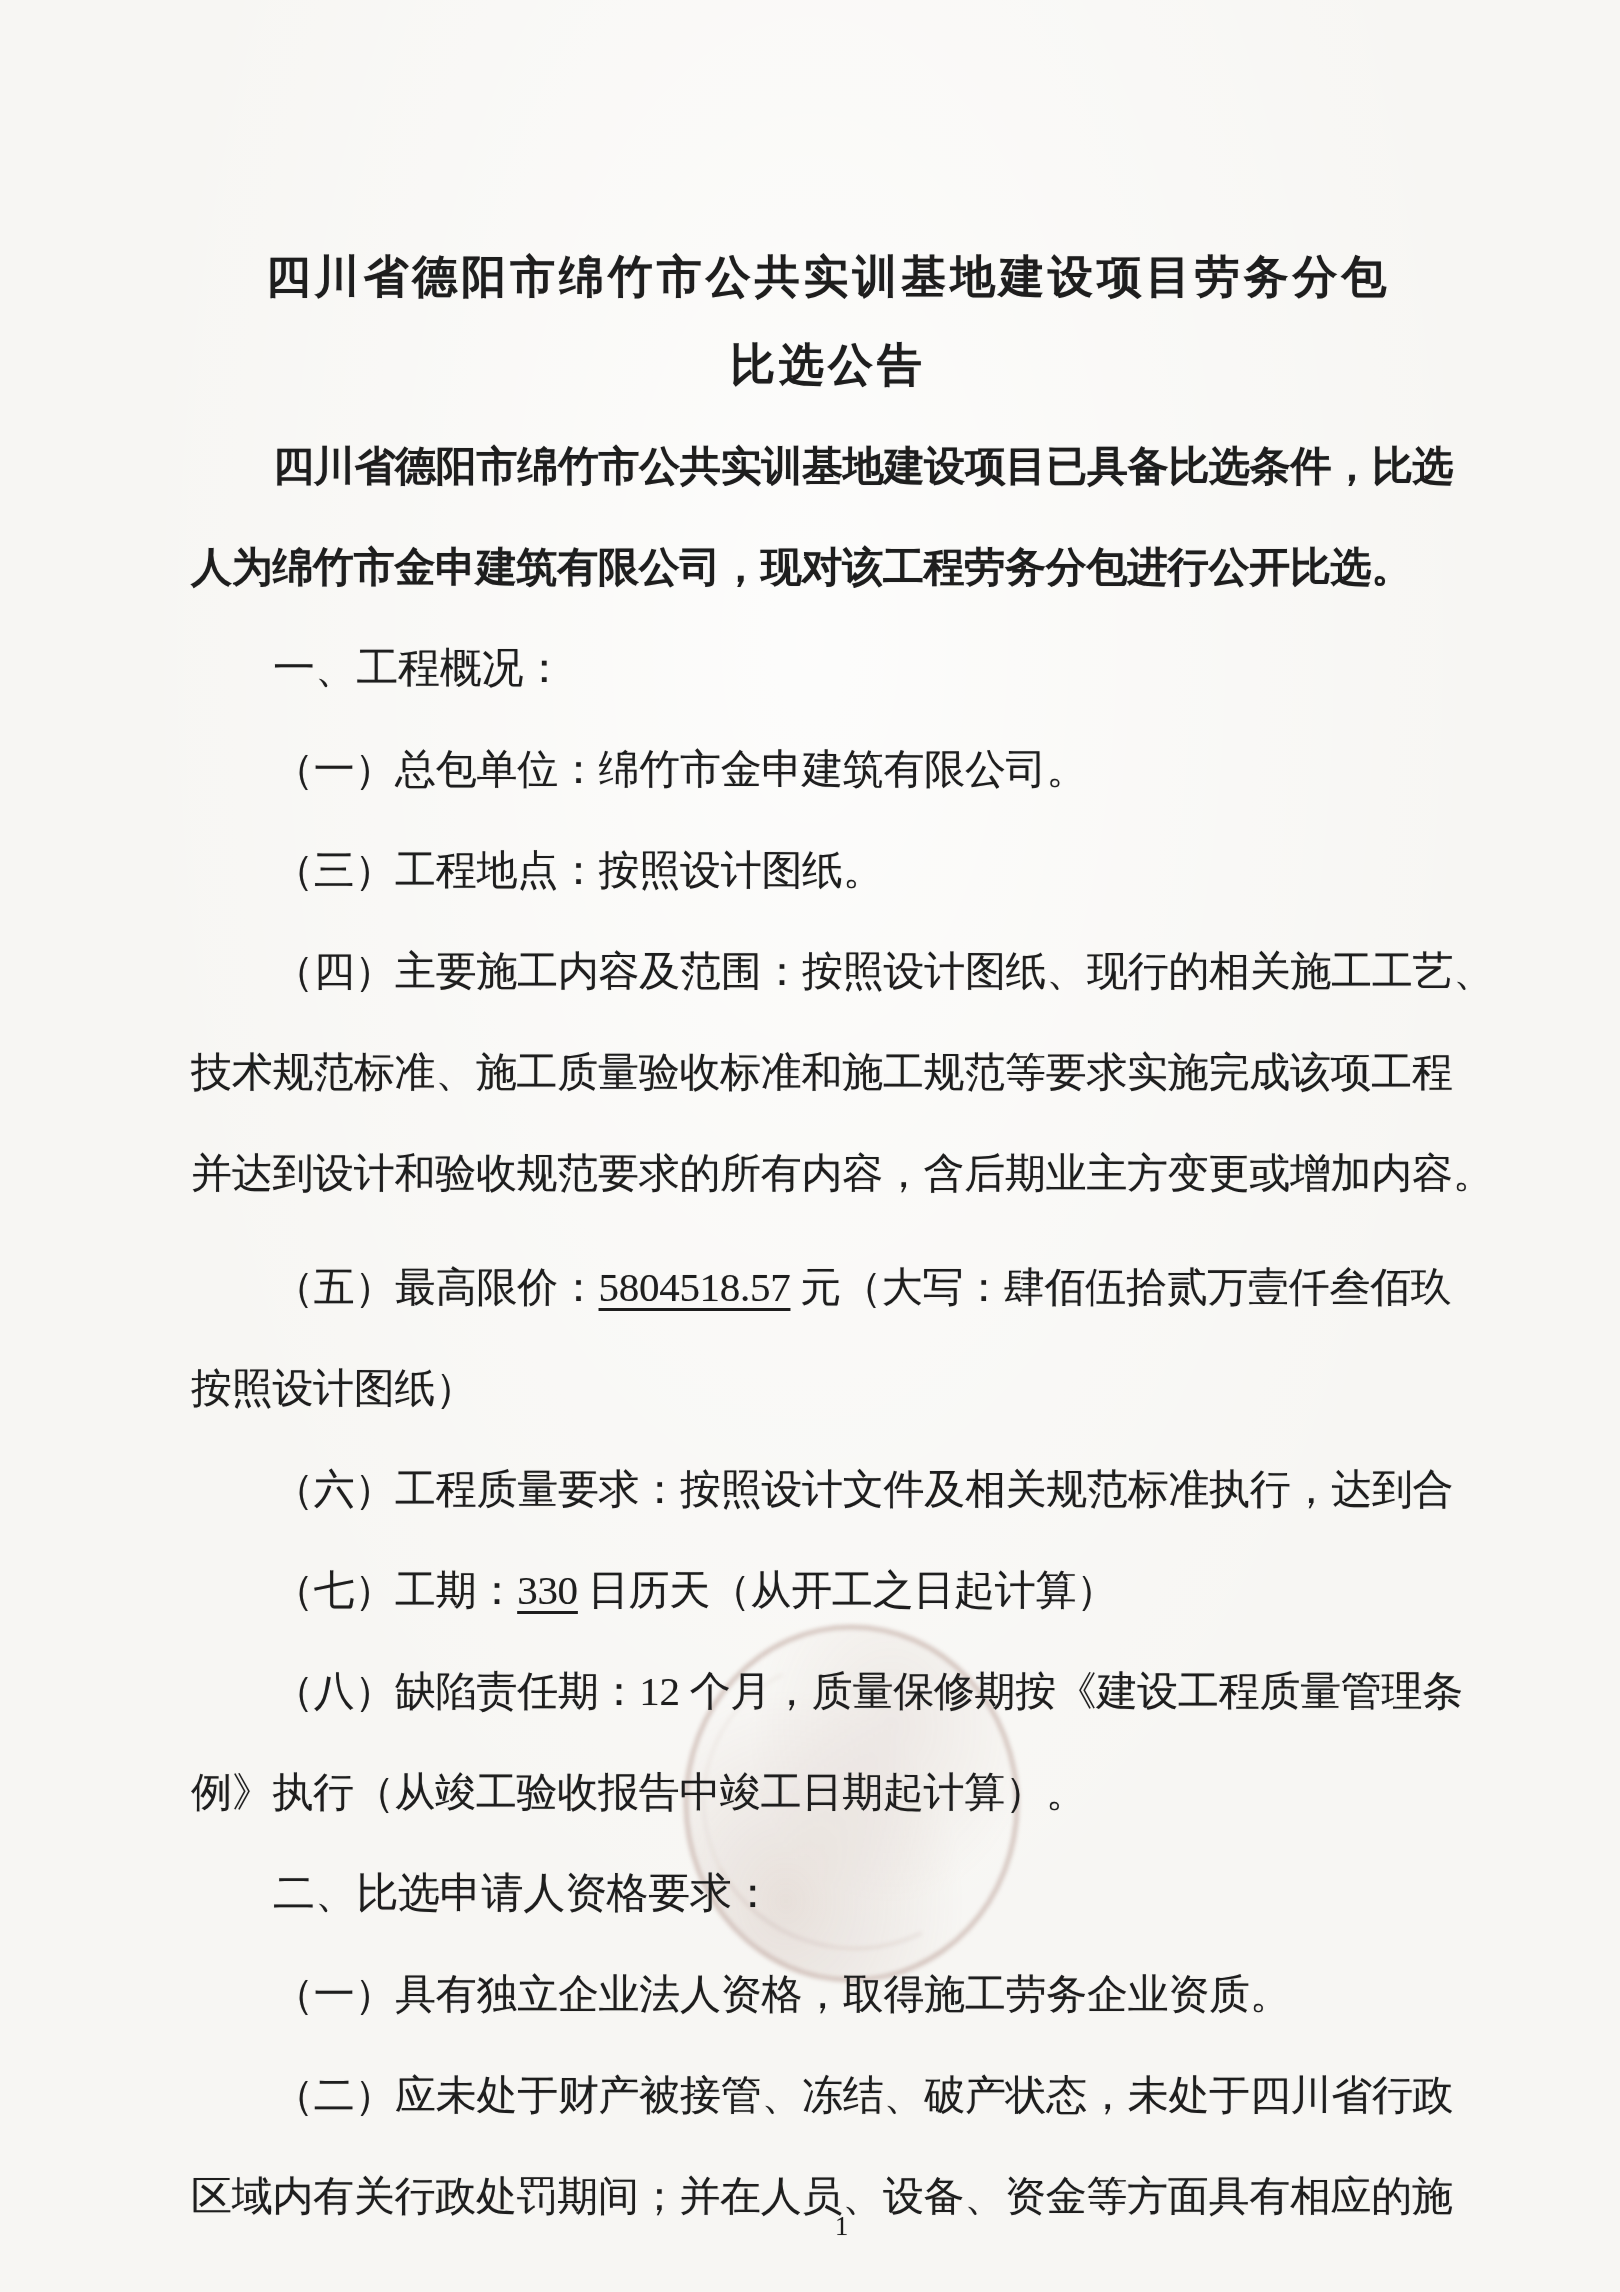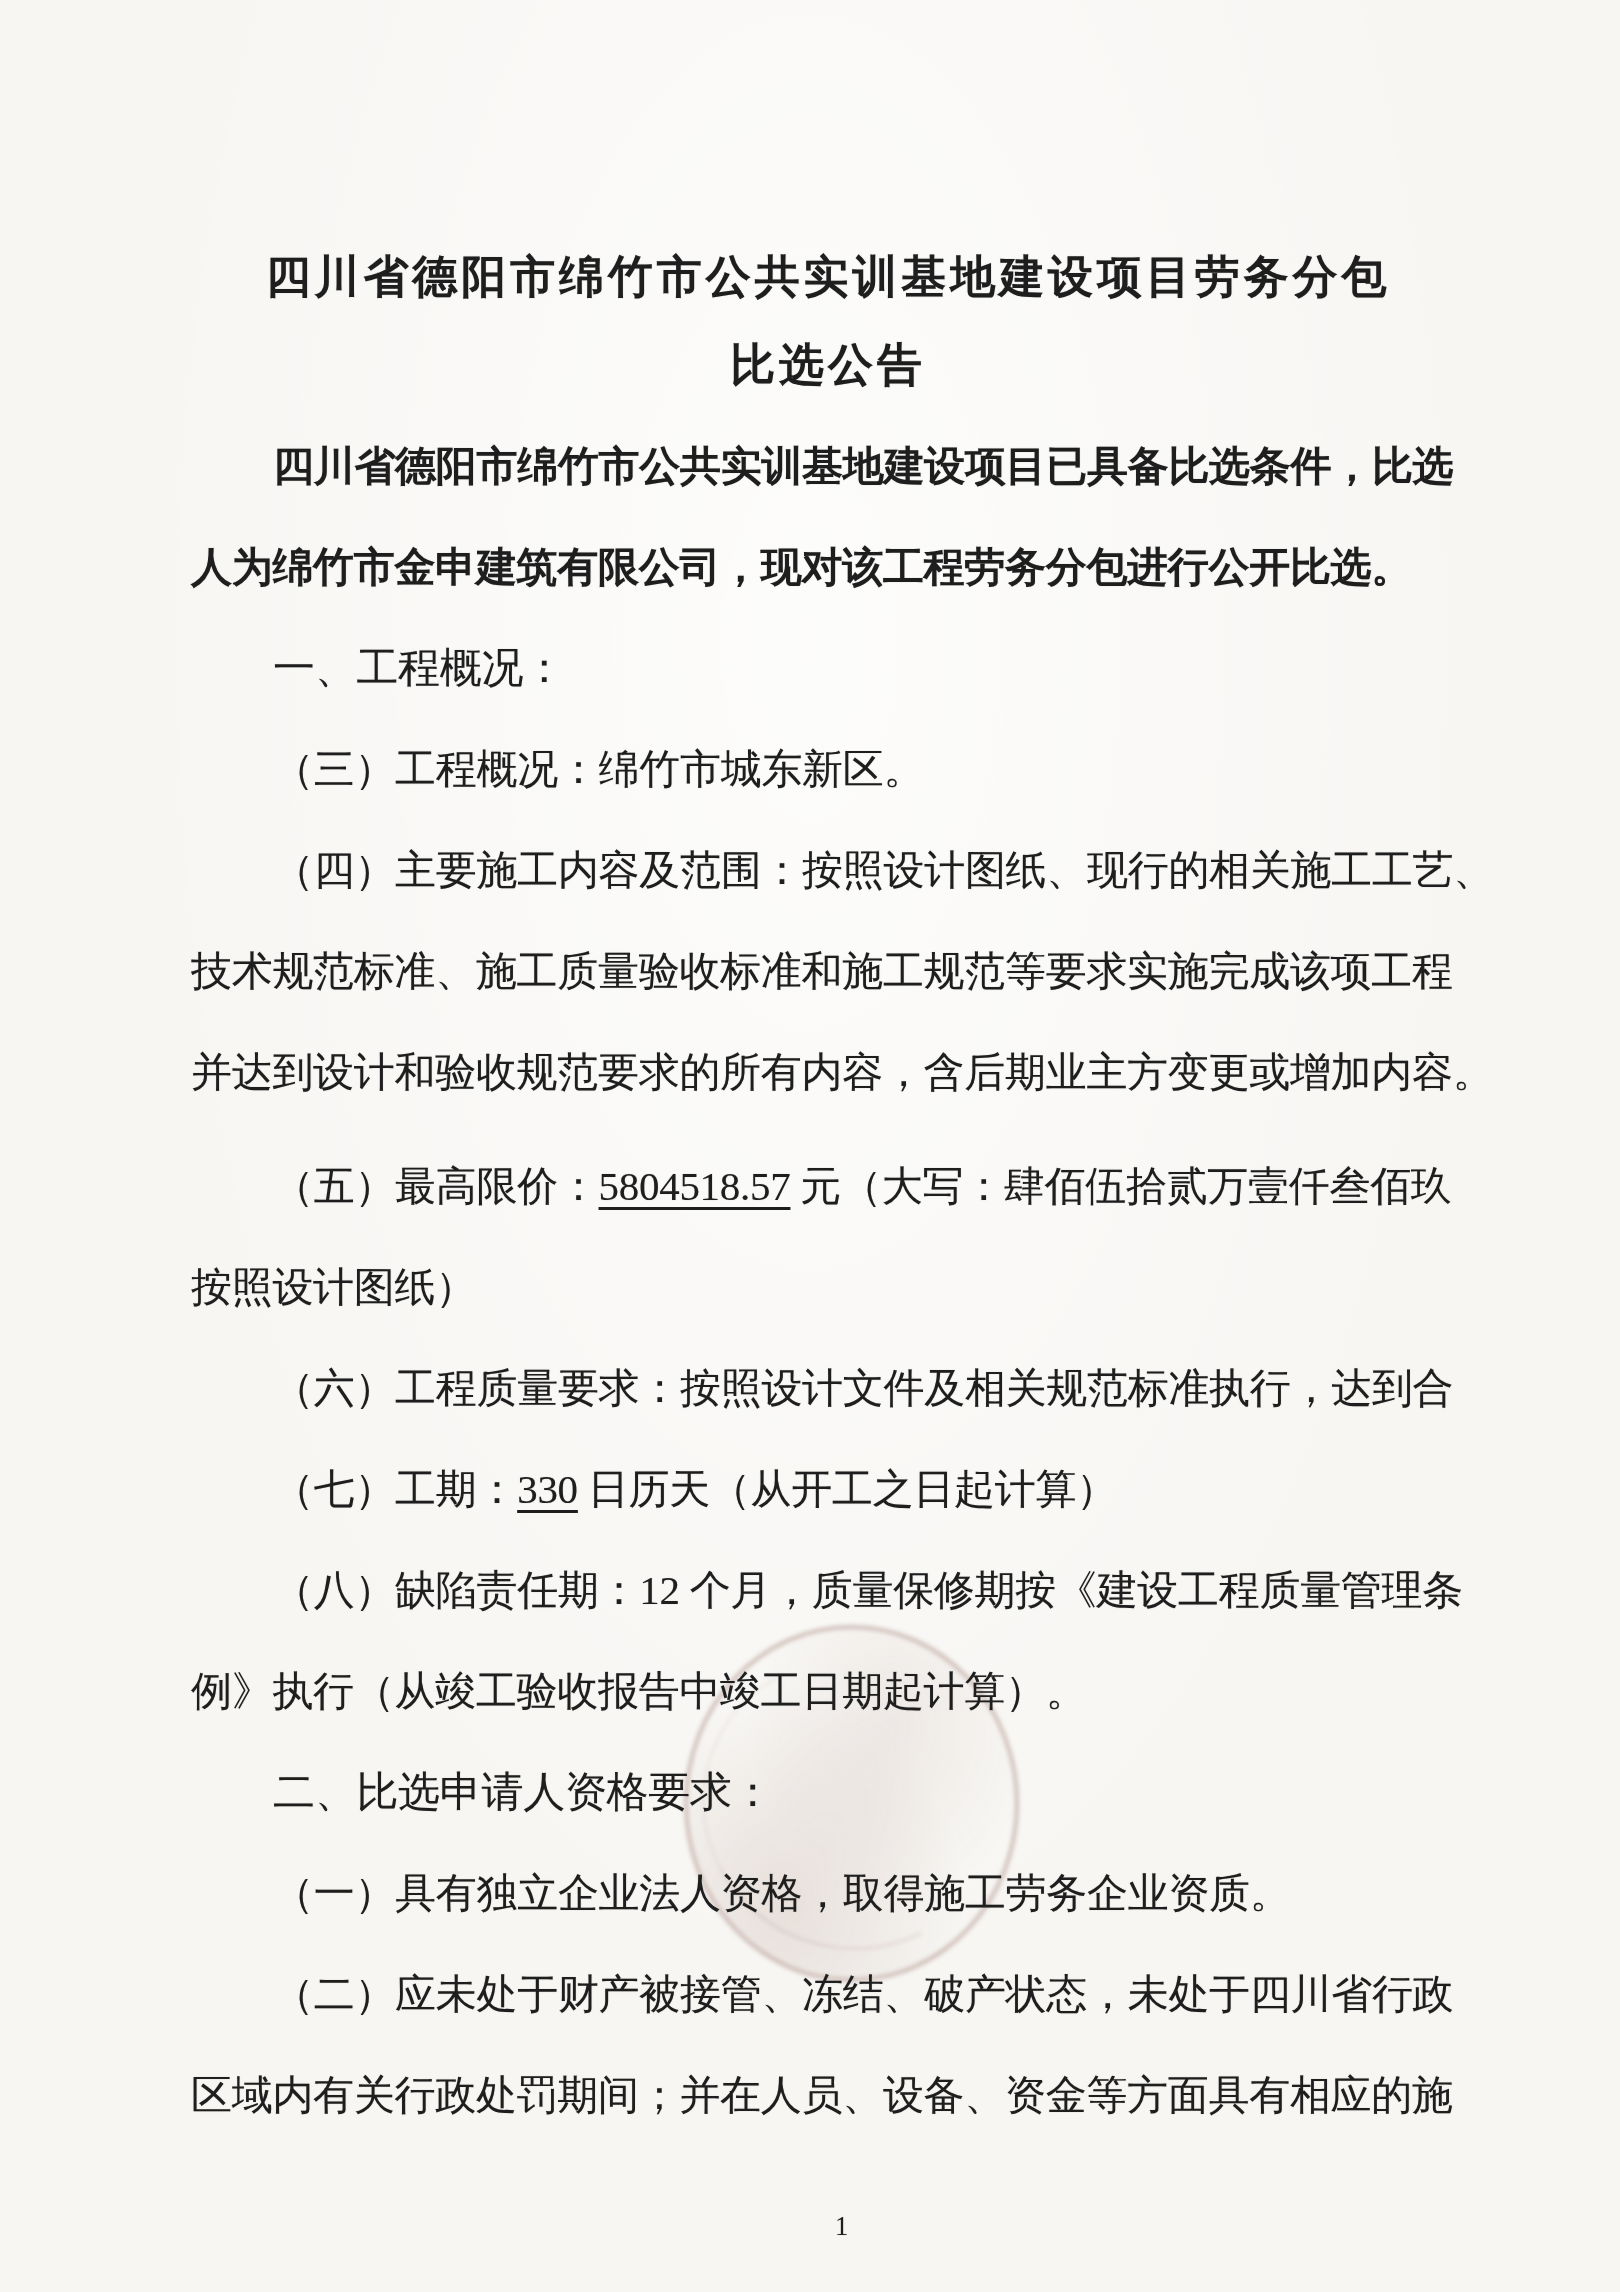--- a/index.html
+++ b/index.html
@@ -108,21 +108,22 @@
   <div class="content">
 
     <h1 class="title">四川省德阳市绵竹市公共实训基地建设项目劳务分包</h1>
     <h1 class="title">比选公告</h1>
 
     <p class="line indent bold">四川省德阳市绵竹市公共实训基地建设项目已具备比选条件，比选</p>
     <p class="line bold">人为绵竹市金申建筑有限公司，现对该工程劳务分包进行公开比选。</p>
 
     <p class="line indent heading">一、工程概况：</p>
 
-    <p class="line indent">（三）工程概况：绵竹市城东新区。</p>
+    <p class="line indent">（一）总包单位：绵竹市金申建筑有限公司。</p>
+    <p class="line indent">（三）工程地点：按照设计图纸。</p>
 
     <p class="line indent">（四）主要施工内容及范围：按照设计图纸、现行的相关施工工艺、</p>
     <p class="line">技术规范标准、施工质量验收标准和施工规范等要求实施完成该项工程</p>
     <p class="line">并达到设计和验收规范要求的所有内容，含后期业主方变更或增加内容。</p>
 
     <p class="line indent gap-before"><span>（五）最高限价：</span><span class="u">5804518.57</span><span> 元（大写：肆佰伍拾贰万壹仟叁佰玖</span></p>
     <p class="line">按照设计图纸）</p>
 
     <p class="line indent">（六）工程质量要求：按照设计文件及相关规范标准执行，达到合</p>
 

